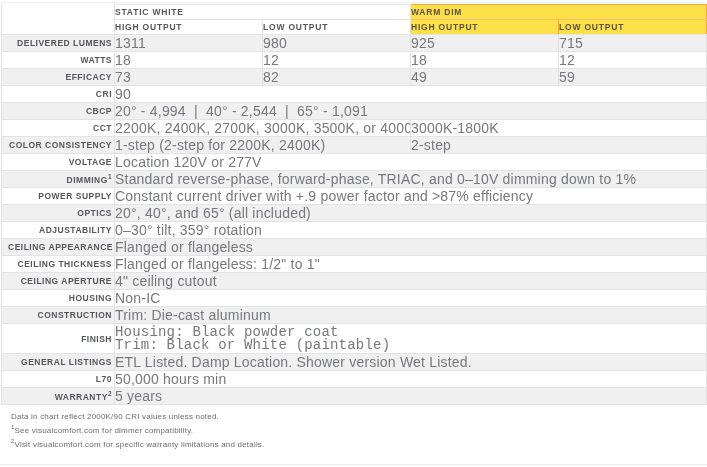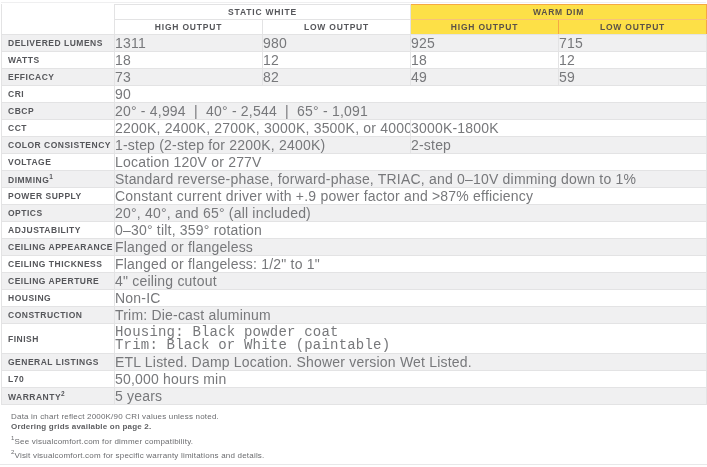--- a/index.html
+++ b/index.html
@@ -13,34 +13,34 @@
   .top-rule { height:1px; background:#EFEFF0; margin-bottom:1px; }
 
   table.spec { border-collapse:collapse; table-layout:fixed; width:705px; }
   col.c-label { width:113px; }
   col.c-data  { width:148px; }
 
   th, td { border:1px solid #E3E3E4; overflow:hidden; white-space:nowrap; padding:0; }
 
   thead th {
     height:15px; font-size:8.5px; font-weight:bold; letter-spacing:0.8px;
-    color:#55565A; text-align:center; background:#ffffff;
+    color:#55565A; text-align:left; background:#ffffff;
   }
   th.corner { border-top-color:transparent; background:#ffffff; }
 
   
   th.wd {
     background:#fde047; color:#5A5148; border-color:#F5A843;
   }
   th.wd-group { border-bottom-color:#F8C179; }
   th.wd-low   { border-left-color:#F8C88D; }
   th.outwd    { border-bottom-color:#E3E3E4; }
 
   tbody th.rlabel {
-    text-align:left; padding:0 2px 0 6px; font-size:8.5px; font-weight:bold;
+    text-align:right; padding:0 2px 0 6px; font-size:8.5px; font-weight:bold;
     letter-spacing:0.5px; color:#55565A; height:16px; background:#ffffff;
   }
   tbody td {
     font-size:14px; color:#77787B; letter-spacing:0.2px;
     height:16px; background:#ffffff;margin-top:40px;
   }
   tr.shade th.rlabel, tr.shade td { background:#F0F0F1; }
   tr.finish-row td { height:29px; line-height:12.5px; padding:2px 0;font-family:Liberation Mono, monospace; }
   sup { font-size:6.5px; }
 
@@ -177,19 +177,18 @@
       </tr>
       <tr class="shade">
         <th class="rlabel"><span>WARRANTY</span><sup>2</sup></th>
         <td colspan="4">5 years</td>
       </tr>
     </tbody>
   </table>
 
   <div class="footnotes">
     <p>Data in chart reflect 2000K/90 CRI values unless noted.</p>
-    <p class="bold">Ordering grids available on page 2.</p>
     <p><sup>1</sup><span>See visualcomfort.com for dimmer compatibility.</span></p>
     <p><sup>2</sup><span>Visit visualcomfort.com for specific warranty limitations and details.</span></p>
   </div>
 </div>
 
 <div class="bottom-rule"></div>
 
 </body></html>

